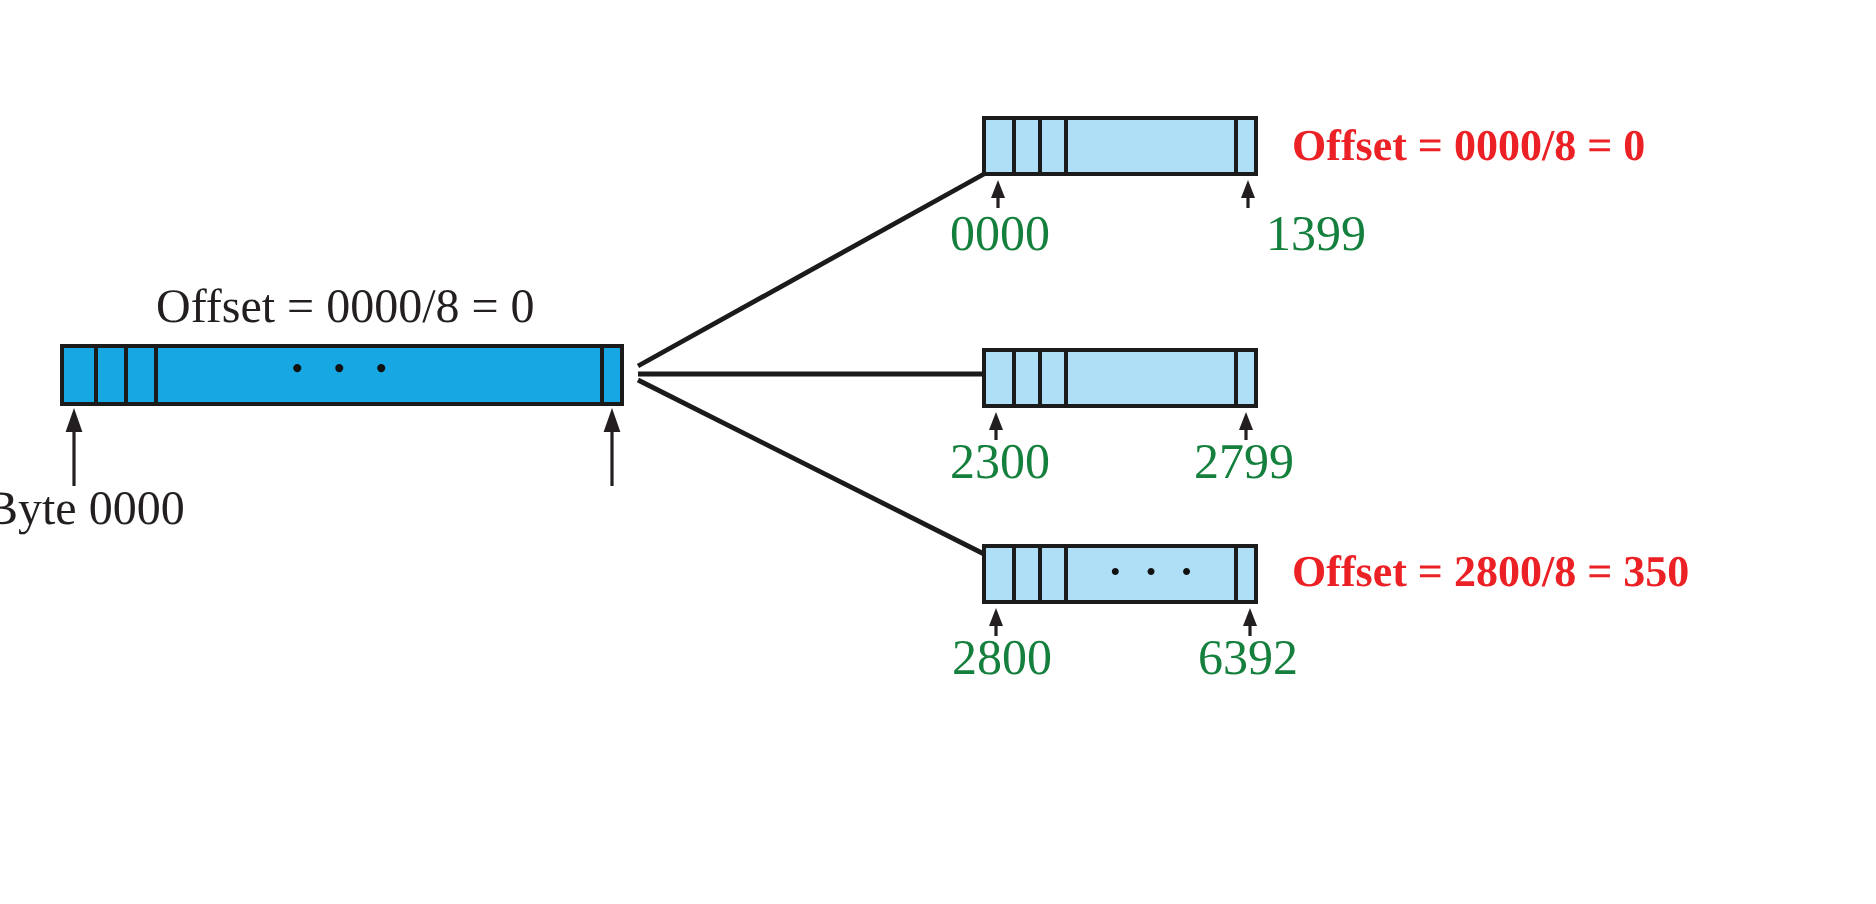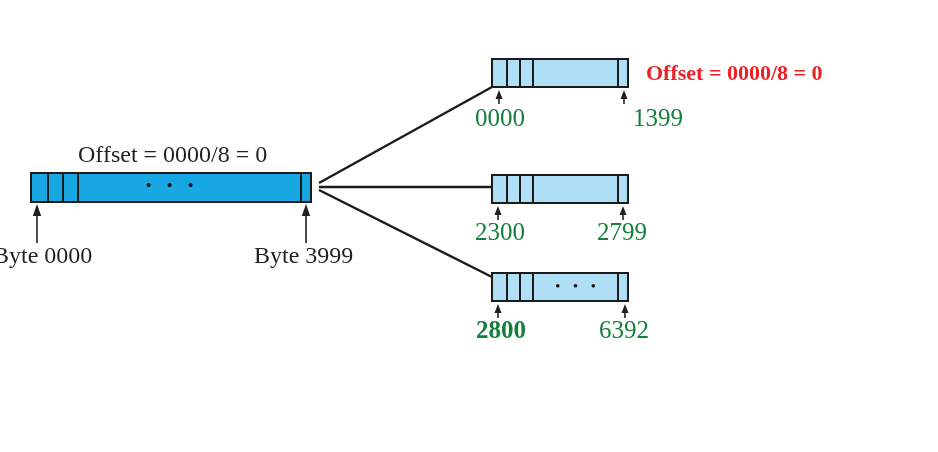--- a/index.html
+++ b/index.html
@@ -44,21 +44,20 @@
 
   <div class="abs rect orig-rect" style="left:30px;top:172px;width:282px;height:31px;">
     <span class="divider" style="left:15px;"></span>
     <span class="divider" style="left:30px;"></span>
     <span class="divider" style="left:45px;"></span>
     <span class="divider" style="left:268px;"></span>
   </div>
   <div class="dots dots-big abs" style="left:146px;top:177px;width:48px;">• • •</div>
 
   <div class="abs label" style="left:-7px;top:242px;">Byte 0000</div>
-  <div class="abs label" style="left:254px;top:242px;">Byte 3999</div>
 
   <div class="abs rect frag-rect" style="left:491px;top:58px;width:138px;height:30px;">
     <span class="divider" style="left:13px;"></span>
     <span class="divider" style="left:26px;"></span>
     <span class="divider" style="left:39px;"></span>
     <span class="divider" style="left:124px;"></span>
   </div>
   <div class="abs num" style="left:500px;top:104px;">0000</div>
   <div class="abs num" style="left:658px;top:104px;">1399</div>
   <div class="abs offset-red" style="left:646px;top:60px;">Offset = 0000/8 = 0</div>
@@ -72,22 +71,23 @@
   <div class="abs num" style="left:500px;top:218px;">2300</div>
   <div class="abs num" style="left:622px;top:218px;">2799</div>
 
   <div class="abs rect frag-rect" style="left:491px;top:272px;width:138px;height:30px;">
     <span class="divider" style="left:13px;"></span>
     <span class="divider" style="left:26px;"></span>
     <span class="divider" style="left:39px;"></span>
     <span class="divider" style="left:124px;"></span>
   </div>
   <div class="dots dots-small abs" style="left:552px;top:278px;width:52px;">• • •</div>
-  <div class="abs num" style="left:501px;top:316px;font-weight:bold;">2800</div>
+  <div class="abs num" style="left:501px;top:316px;">2800</div>
   <div class="abs num" style="left:624px;top:316px;">6392</div>
+  <div class="abs offset-red" style="left:646px;top:273px;">Offset = 2800/8 = 350</div>
 
   <svg class="overlay" width="938" height="452" viewBox="0 0 938 452">
     <g>
       <path class="ln" d="M319,183 L492,87"></path>
       <path class="ln" d="M319,187 L491,187"></path>
       <path class="ln" d="M319,190 L492,277"></path>
     </g>
 
     <g>
       <line class="stem" x1="37" y1="214" x2="37" y2="243"></line>

